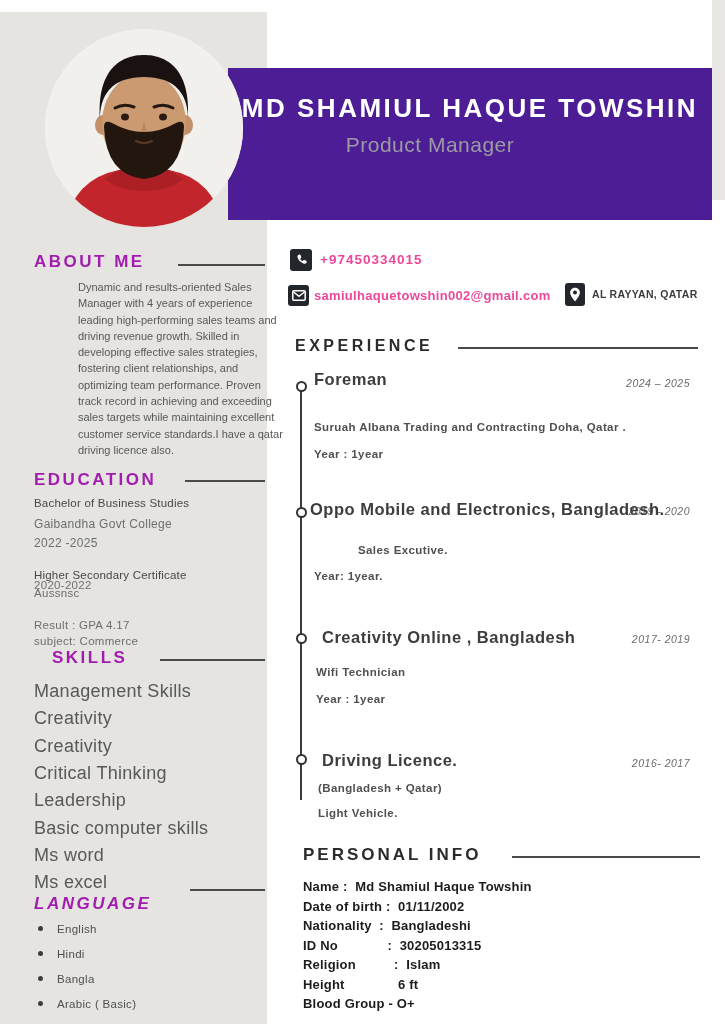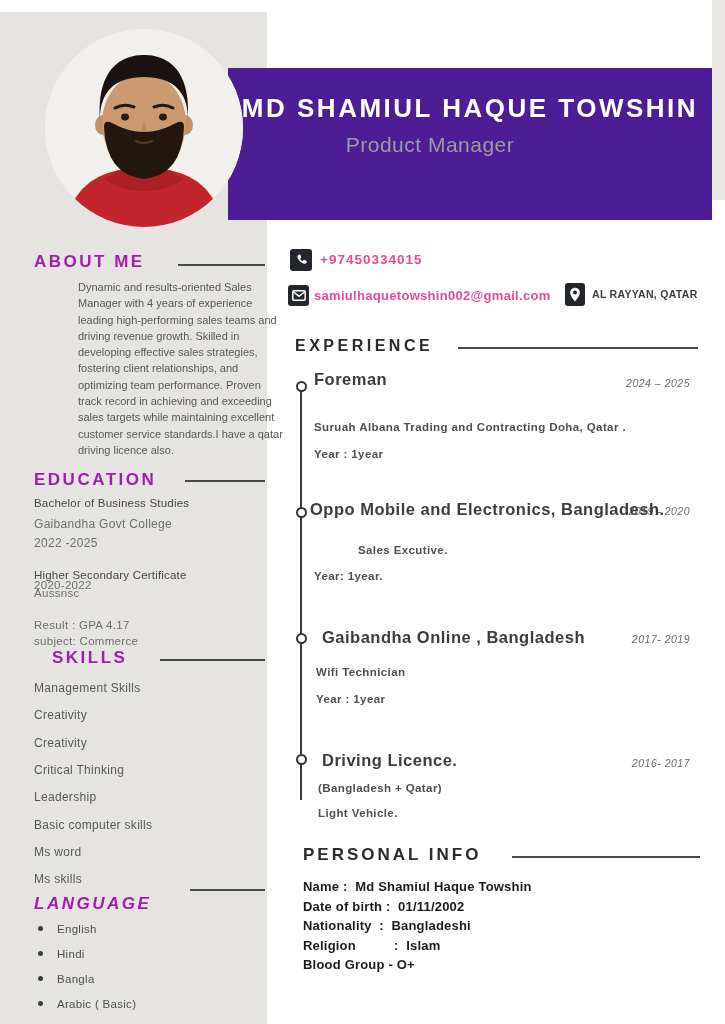--- a/index.html
+++ b/index.html
@@ -7,21 +7,21 @@
         font-family:"Liberation Sans",sans-serif;color:#333;}
   .abs{position:absolute;}
 
   
   .sidebar{left:0;top:12px;width:267px;height:1012px;background:#e5e4e1;}
   .side-h{font-size:17px;font-weight:bold;letter-spacing:2.5px;color:#a21caf;}
   .side-divider{height:2px;background:#4a4a4a;}
   .about-text{left:34px;top:279px;width:208px;font-size:11px;line-height:16.3px;color:#585858;margin-left:44px;}
   .edu-degree{font-size:11.5px;font-weight:normal;color:#474747;letter-spacing:0.2px;}
   .edu-line{font-size:12px;color:#6e6e6e;letter-spacing:0.3px;}
-  .skill-item{font-size:12px;color:#585858;letter-spacing:0.3px;}
+  .skill-item{font-size:18px;color:#585858;letter-spacing:0.3px;}
   .lang-item{font-size:11.5px;color:#4f4f4f;letter-spacing:0.3px;}
   .lang-item .dot{display:inline-block;width:5px;height:5px;border-radius:50%;background:#3c3c3c;
                   margin-right:14px;vertical-align:2px;}
 
   
   .photo{left:45px;top:29px;width:198px;height:198px;border-radius:50%;background:#f2f0ec;
          overflow:hidden;z-index:3;}
 
   
   .banner{left:228px;top:68px;width:484px;height:152px;background:#4c1d95;z-index:2;}
@@ -117,37 +117,39 @@
   <div class="abs job-title" style="left:314px;top:370px;">Foreman</div>
   <div class="abs job-date" style="right:35px;top:377px;">2024 – 2025</div>
   <div class="abs job-line" style="left:314px;top:421px;">Suruah Albana Trading and Contracting Doha, Qatar .</div>
   <div class="abs job-line" style="left:314px;top:448px;">Year : 1year</div>
 
   <div class="abs job-date" style="right:35px;top:505px;">2019 - 2020</div>
   <div class="abs job-title" style="left:310px;top:500px;">Oppo Mobile and Electronics, Bangladesh.</div>
   <div class="abs job-line" style="left:314px;top:544px;margin-left:44px;">Sales Excutive.</div>
   <div class="abs job-line" style="left:314px;top:570px;">Year: 1year.</div>
 
-  <div class="abs job-title" style="left:322px;top:628px;">Gaibandha Online , Bangladesh</div>
+  <div class="abs job-title" style="left:322px;top:628px;">Creativity Online , Bangladesh</div>
   <div class="abs job-date" style="right:35px;top:633px;">2017- 2019</div>
   <div class="abs job-line" style="left:316px;top:666px;">Wifi Technician</div>
   <div class="abs job-line" style="left:316px;top:693px;">Year : 1year</div>
 
   <div class="abs job-title" style="left:322px;top:751px;">Driving Licence.</div>
   <div class="abs job-date" style="right:35px;top:757px;">2016- 2017</div>
   <div class="abs job-line" style="left:318px;top:782px;">(Bangladesh + Qatar)</div>
   <div class="abs job-line" style="left:318px;top:807px;">Light Vehicle.</div>
 
   <div class="abs main-h" style="left:303px;top:845px;font-size:17px;letter-spacing:3px;">PERSONAL INFO</div>
   <div class="abs main-divider" style="left:512px;top:856px;width:188px;"></div>
   <div class="abs" style="left:303px;top:877px;">
     <div class="pi-line">Name :  Md Shamiul Haque Towshin</div>
     <div class="pi-line">Date of birth :  01/11/2002</div>
     <div class="pi-line">Nationality  :  Bangladeshi</div>
+    <div class="pi-line">ID No             :  30205013315</div>
     <div class="pi-line">Religion          :  Islam</div>
+    <div class="pi-line">Height              6 ft</div>
     <div class="pi-line">Blood Group - O+</div>
   </div>
 
   <div class="abs side-h" style="left:34px;top:252px;">ABOUT ME</div>
   <div class="abs side-divider" style="left:178px;top:264px;width:87px;"></div>
   <div class="abs about-text">Dynamic and results-oriented Sales Manager with 4 years of experience leading high-performing sales teams and driving revenue growth. Skilled in developing effective sales strategies, fostering client relationships, and optimizing team performance. Proven track record in achieving and exceeding sales targets while maintaining excellent customer service standards.I have a qatar driving licence also.</div>
 
   <div class="abs side-h" style="left:34px;top:470px;">EDUCATION</div>
   <div class="abs side-divider" style="left:185px;top:480px;width:80px;"></div>
   <div class="abs edu-degree" style="left:34px;top:497px;">Bachelor of Business Studies</div>
@@ -161,21 +163,21 @@
 
   <div class="abs side-h" style="left:34px;top:648px;margin-left:18px;">SKILLS</div>
   <div class="abs side-divider" style="left:160px;top:659px;width:105px;"></div>
   <div class="abs skill-item" style="left:34px;top:681px;">Management Skills</div>
   <div class="abs skill-item" style="left:34px;top:708px;">Creativity</div>
   <div class="abs skill-item" style="left:34px;top:736px;">Creativity</div>
   <div class="abs skill-item" style="left:34px;top:763px;">Critical Thinking</div>
   <div class="abs skill-item" style="left:34px;top:790px;">Leadership</div>
   <div class="abs skill-item" style="left:34px;top:818px;">Basic computer skills</div>
   <div class="abs skill-item" style="left:34px;top:845px;">Ms word</div>
-  <div class="abs skill-item" style="left:34px;top:872px;">Ms skills</div>
+  <div class="abs skill-item" style="left:34px;top:872px;">Ms excel</div>
 
   <div class="abs side-h" style="left:34px;top:894px;font-style:italic;">LANGUAGE</div>
   <div class="abs side-divider" style="left:190px;top:889px;width:75px;"></div>
   <div class="abs lang-item" style="left:38px;top:923px;"><span class="dot"></span><span>English</span></div>
   <div class="abs lang-item" style="left:38px;top:948px;"><span class="dot"></span><span>Hindi</span></div>
   <div class="abs lang-item" style="left:38px;top:973px;"><span class="dot"></span><span>Bangla</span></div>
   <div class="abs lang-item" style="left:38px;top:998px;"><span class="dot"></span><span>Arabic ( Basic)</span></div>
 
 </div>
 

